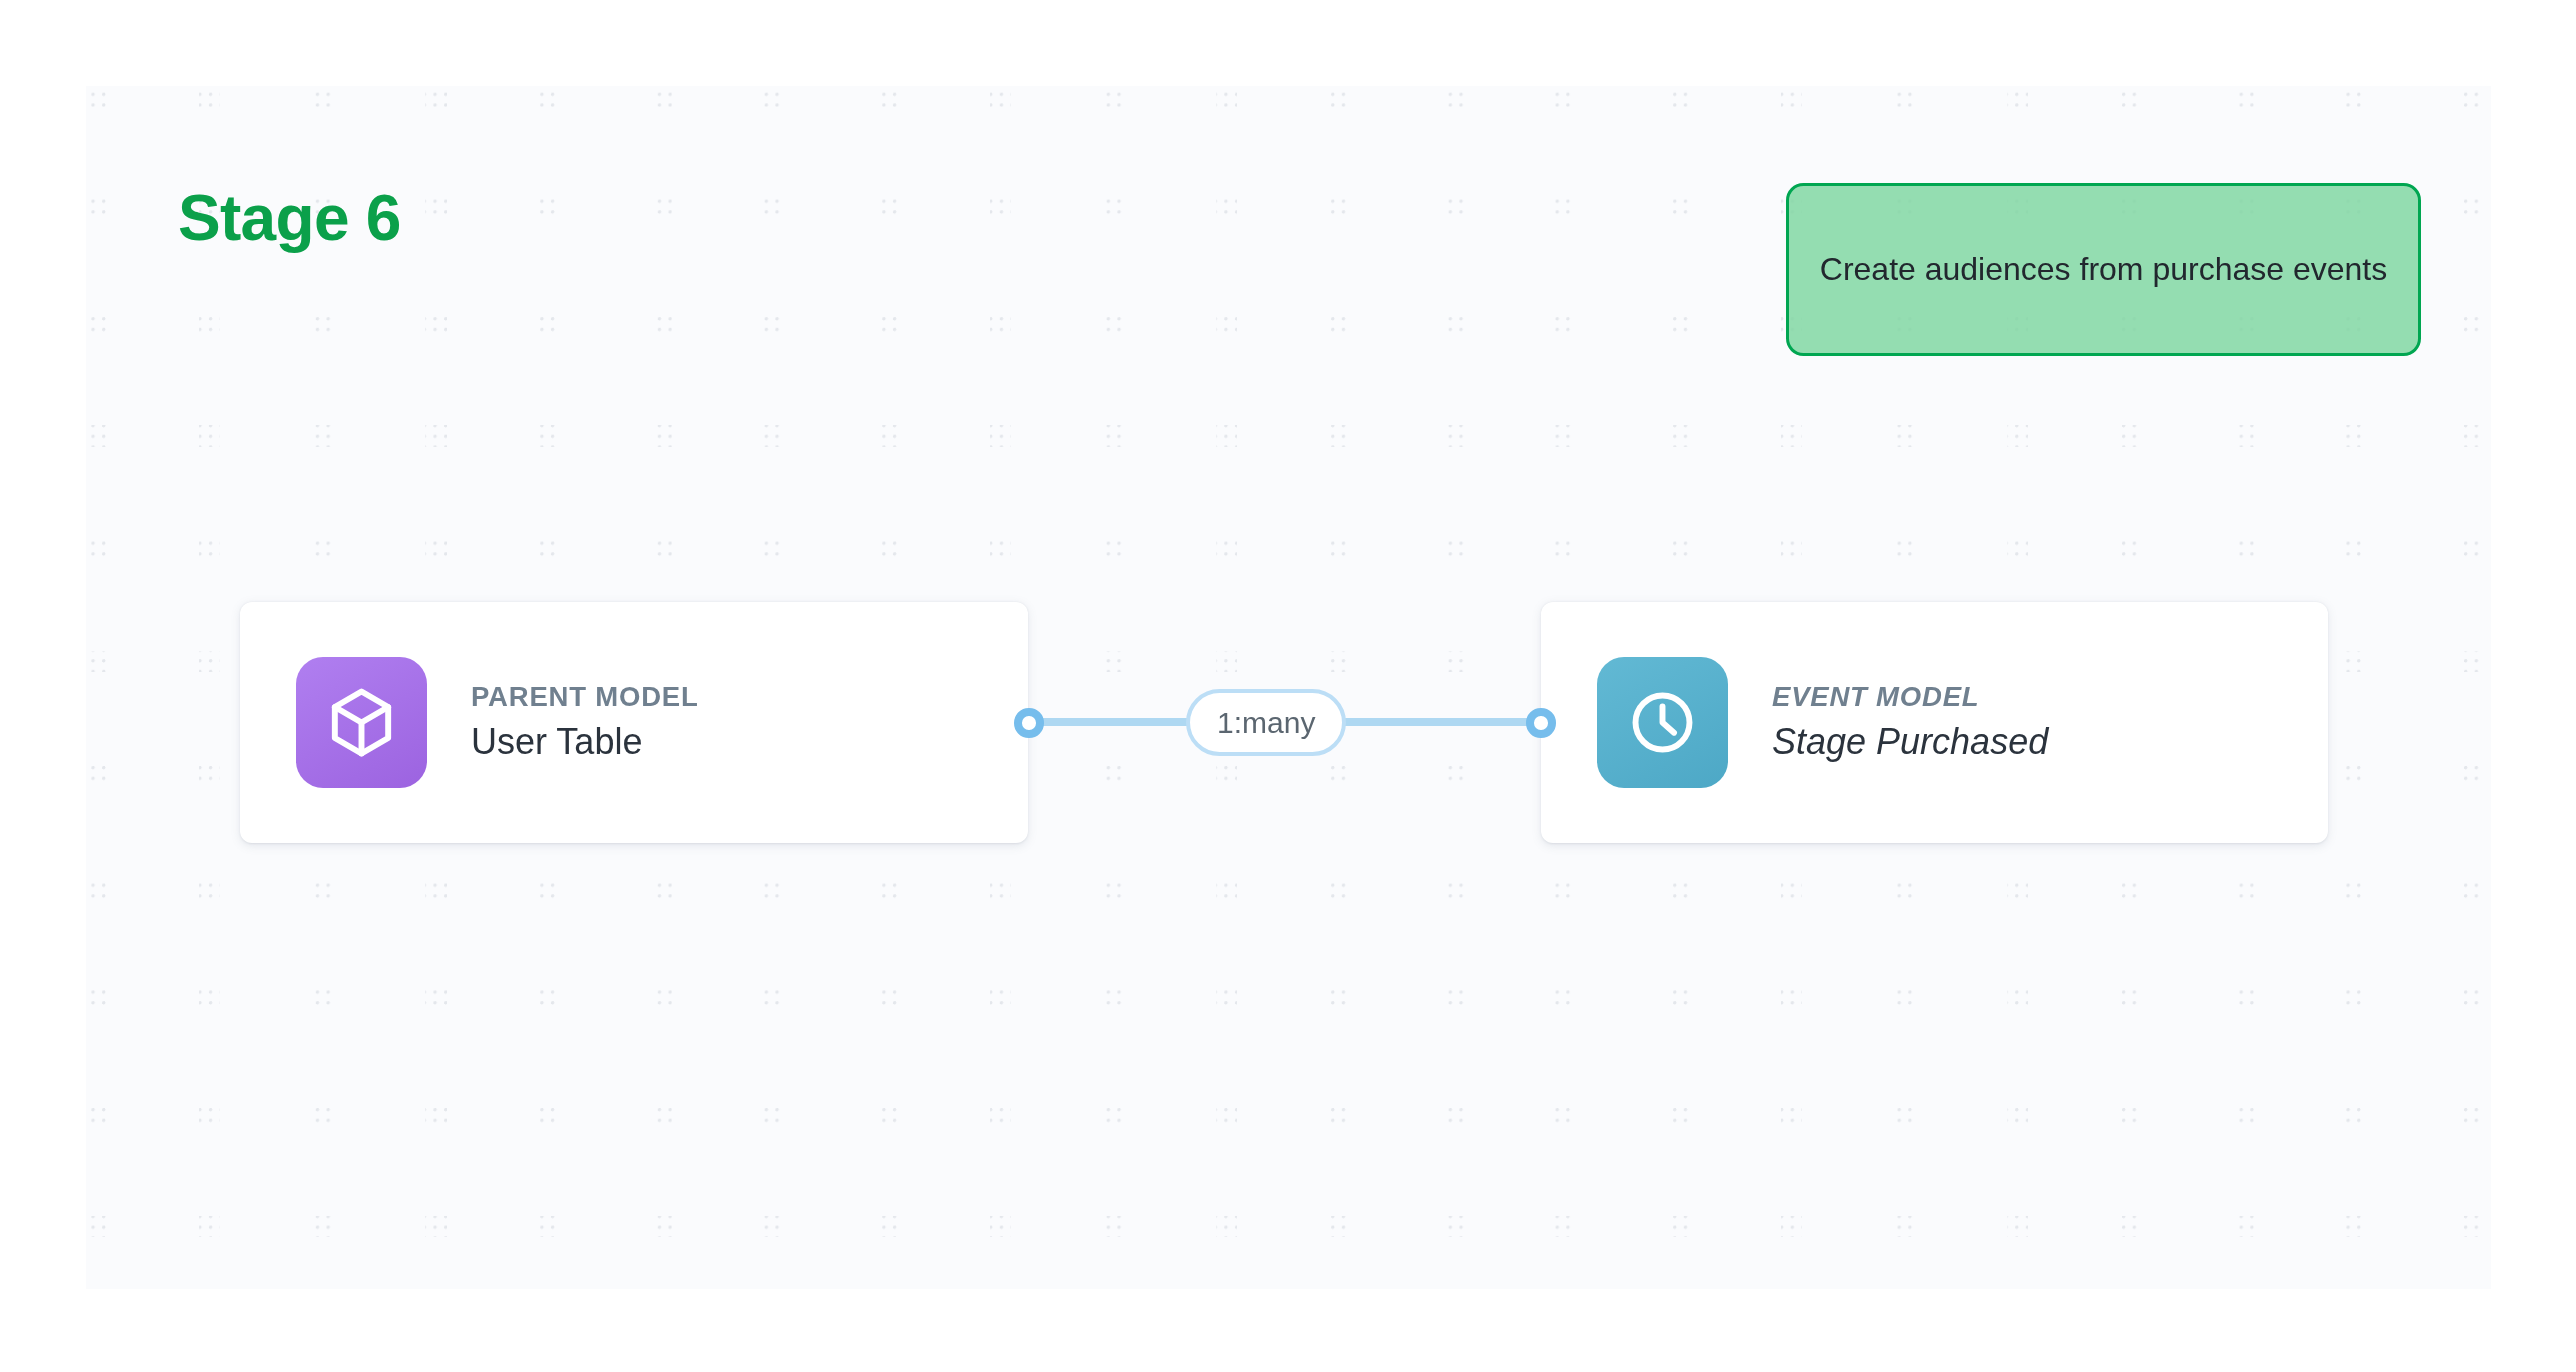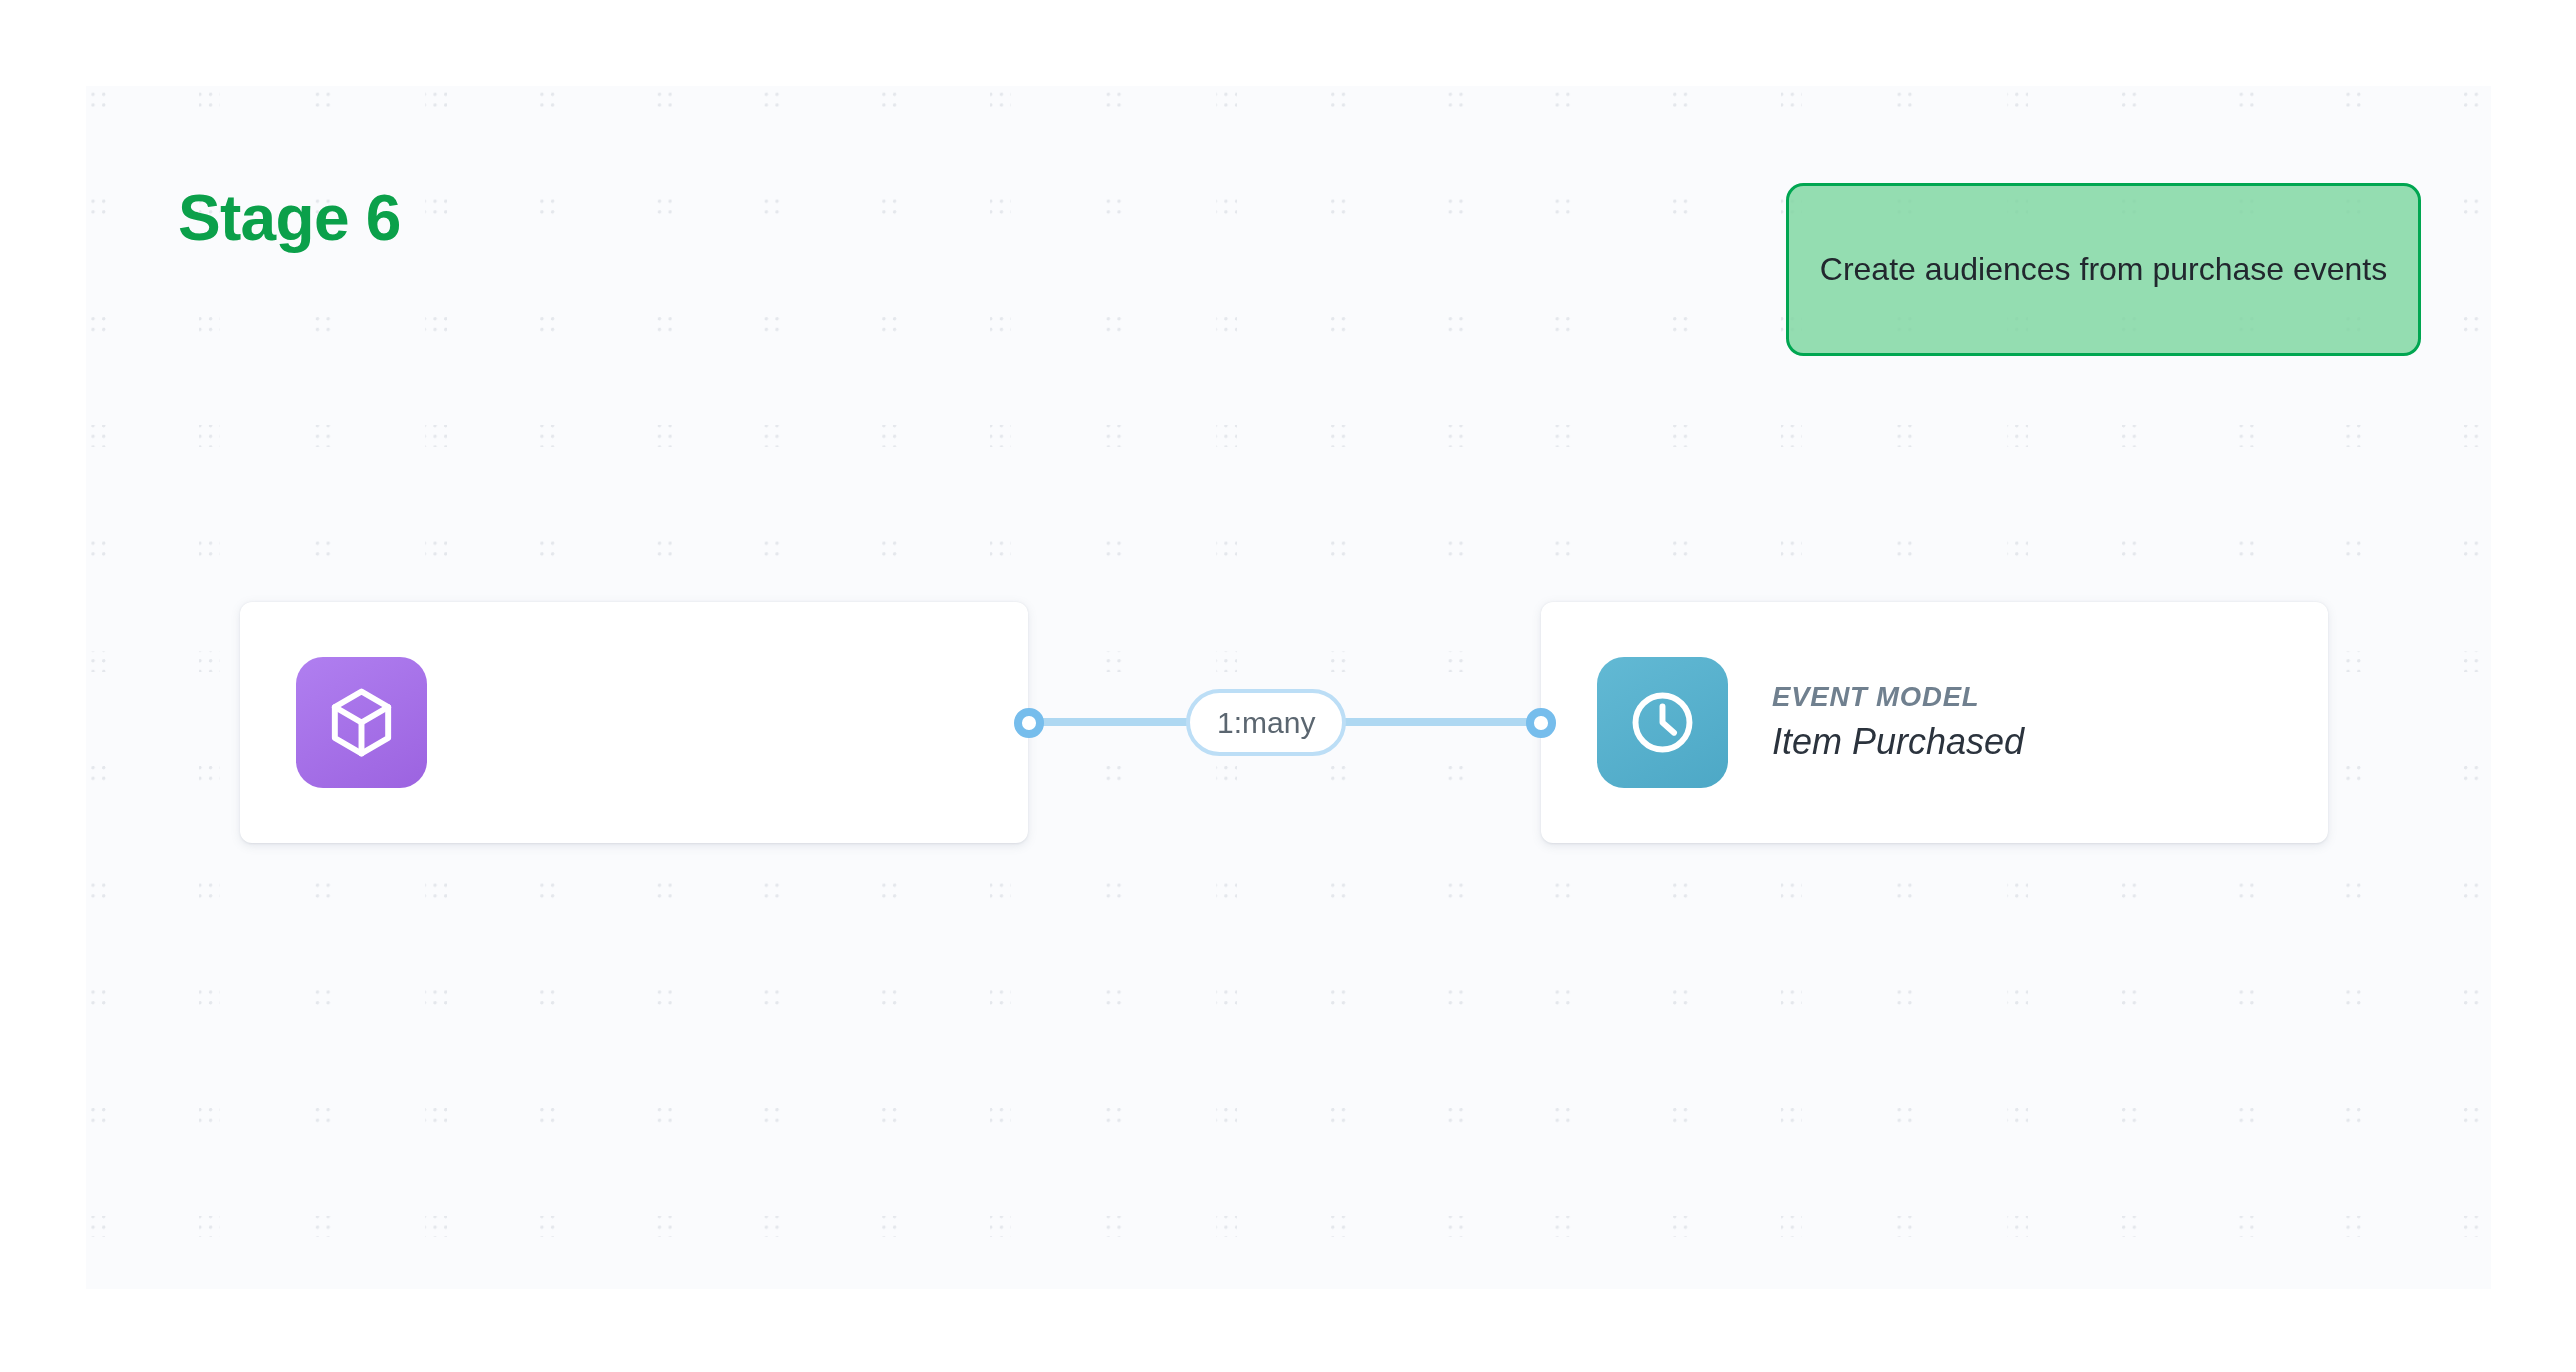--- a/index.html
+++ b/index.html
@@ -189,32 +189,36 @@
 </div>
 
 <div class="node-card" id="node-parent">
   <div class="node-icon purple">
     <svg width="79" height="79" viewBox="0 0 24 24" fill="none" stroke="#ffffff" stroke-width="1.8" stroke-linecap="round" stroke-linejoin="round">
       <path d="M12 2.6 20.1 7.3v9.4L12 21.4 3.9 16.7V7.3z"></path>
       <path d="M3.9 7.3 12 12l8.1-4.7"></path>
       <path d="M12 12v9.4"></path>
     </svg>
   </div>
+  <div class="node-text">
+    <div class="node-kicker">PARENT MODEL</div>
+    <div class="node-title">User Table</div>
+  </div>
 </div>
 
 <div class="node-card" id="node-event">
   <div class="node-icon teal">
     <svg width="79" height="79" viewBox="0 0 24 24" fill="none" stroke="#ffffff" stroke-width="1.8" stroke-linecap="round" stroke-linejoin="round">
       <circle cx="12" cy="12" r="8.2"></circle>
       <path d="M12 7.1V12l3.5 3.1"></path>
     </svg>
   </div>
   <div class="node-text">
     <div class="node-kicker">EVENT MODEL</div>
-    <div class="node-title">Item Purchased</div>
+    <div class="node-title">Stage Purchased</div>
   </div>
 </div>
 
 <div id="edge-line"></div>
 <div class="edge-handle" id="edge-handle-source"></div>
 <div class="edge-handle" id="edge-handle-target"></div>
 <div id="edge-label">
   <span class="edge-label-text">1:many</span>
 </div>
 

